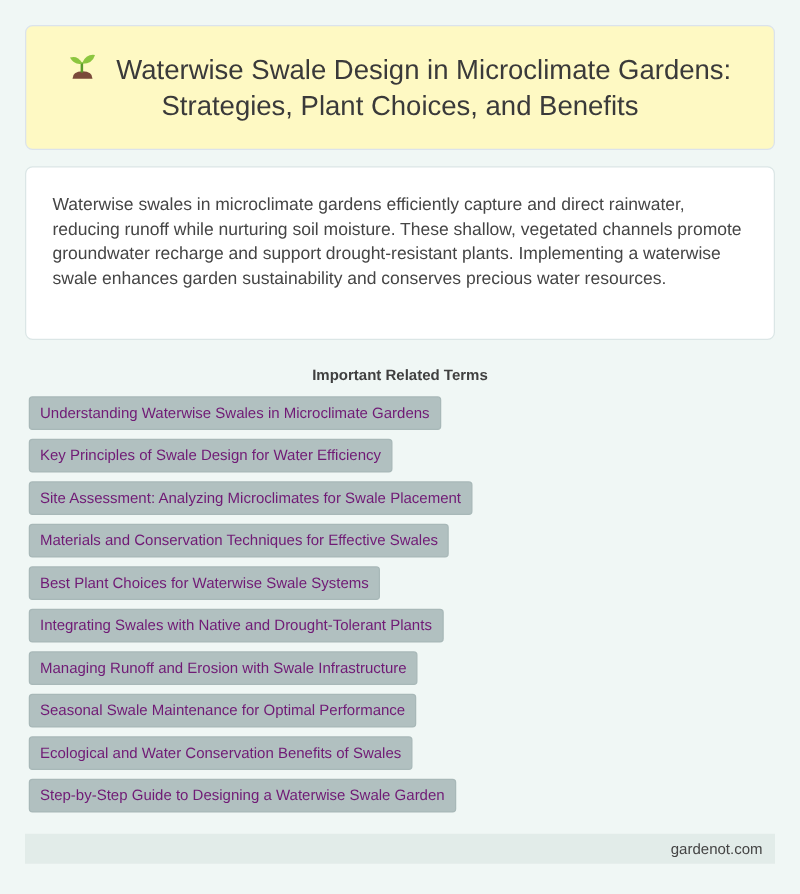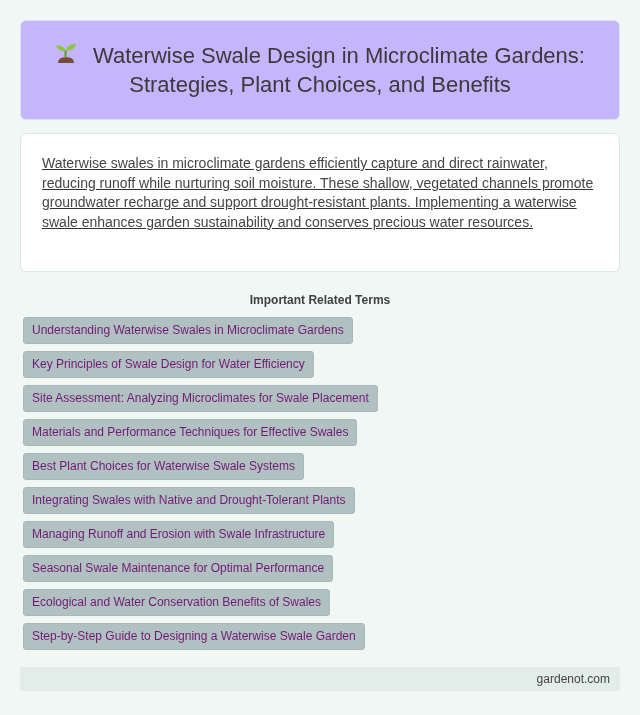--- a/index.html
+++ b/index.html
@@ -8,21 +8,21 @@
       height: 715px;
       background: #f0f7f5;
       font-family: "Liberation Sans", "DejaVu Sans", sans-serif;
       color: #333;
       overflow: hidden;
     }
     .page {
       padding: 20px 20px 0 20px;
     }
     .header-card {
-      background: #c4b5fd;
+      background: #fef9c3;
       border: 1px solid #dbe3ec;
       border-radius: 6px;
       height: 100px;
       display: flex;
       align-items: center;
       justify-content: center;
       text-align: center;
       padding: 0 30px;
     }
     .title {
@@ -38,21 +38,20 @@
       vertical-align: -3px;
       margin-right: 16px;
     }
     .summary-card {
       margin-top: 13px;
       background: #ffffff;
       border: 1px solid #dbe6e6;
       border-radius: 6px;
       padding: 20px 20px 20px 21px;
       height: 139px;
-      text-decoration: underline;
     }
     .summary-text {
       font-size: 14px;
       line-height: 19.5px;
       color: #454545;
     }
     .terms-heading {
       text-align: center;
       font-size: 12px;
       color: #404040;
@@ -114,21 +113,21 @@
   <div class="summary-card">
     <p class="summary-text">Waterwise swales in microclimate gardens efficiently capture and direct rainwater, reducing runoff while nurturing soil moisture. These shallow, vegetated channels promote groundwater recharge and support drought-resistant plants. Implementing a waterwise swale enhances garden sustainability and conserves precious water resources.</p>
   </div>
 
   <h2 class="terms-heading">Important Related Terms</h2>
 
   <div class="tags">
     <a class="tag">Understanding Waterwise Swales in Microclimate Gardens</a>
     <a class="tag">Key Principles of Swale Design for Water Efficiency</a>
     <a class="tag">Site Assessment: Analyzing Microclimates for Swale Placement</a>
-    <a class="tag">Materials and Performance Techniques for Effective Swales</a>
+    <a class="tag">Materials and Conservation Techniques for Effective Swales</a>
     <a class="tag">Best Plant Choices for Waterwise Swale Systems</a>
     <a class="tag">Integrating Swales with Native and Drought-Tolerant Plants</a>
     <a class="tag">Managing Runoff and Erosion with Swale Infrastructure</a>
     <a class="tag">Seasonal Swale Maintenance for Optimal Performance</a>
     <a class="tag">Ecological and Water Conservation Benefits of Swales</a>
     <a class="tag">Step-by-Step Guide to Designing a Waterwise Swale Garden</a>
   </div>
 
   <div class="footer">
     <a class="footer-link">gardenot.com</a>

